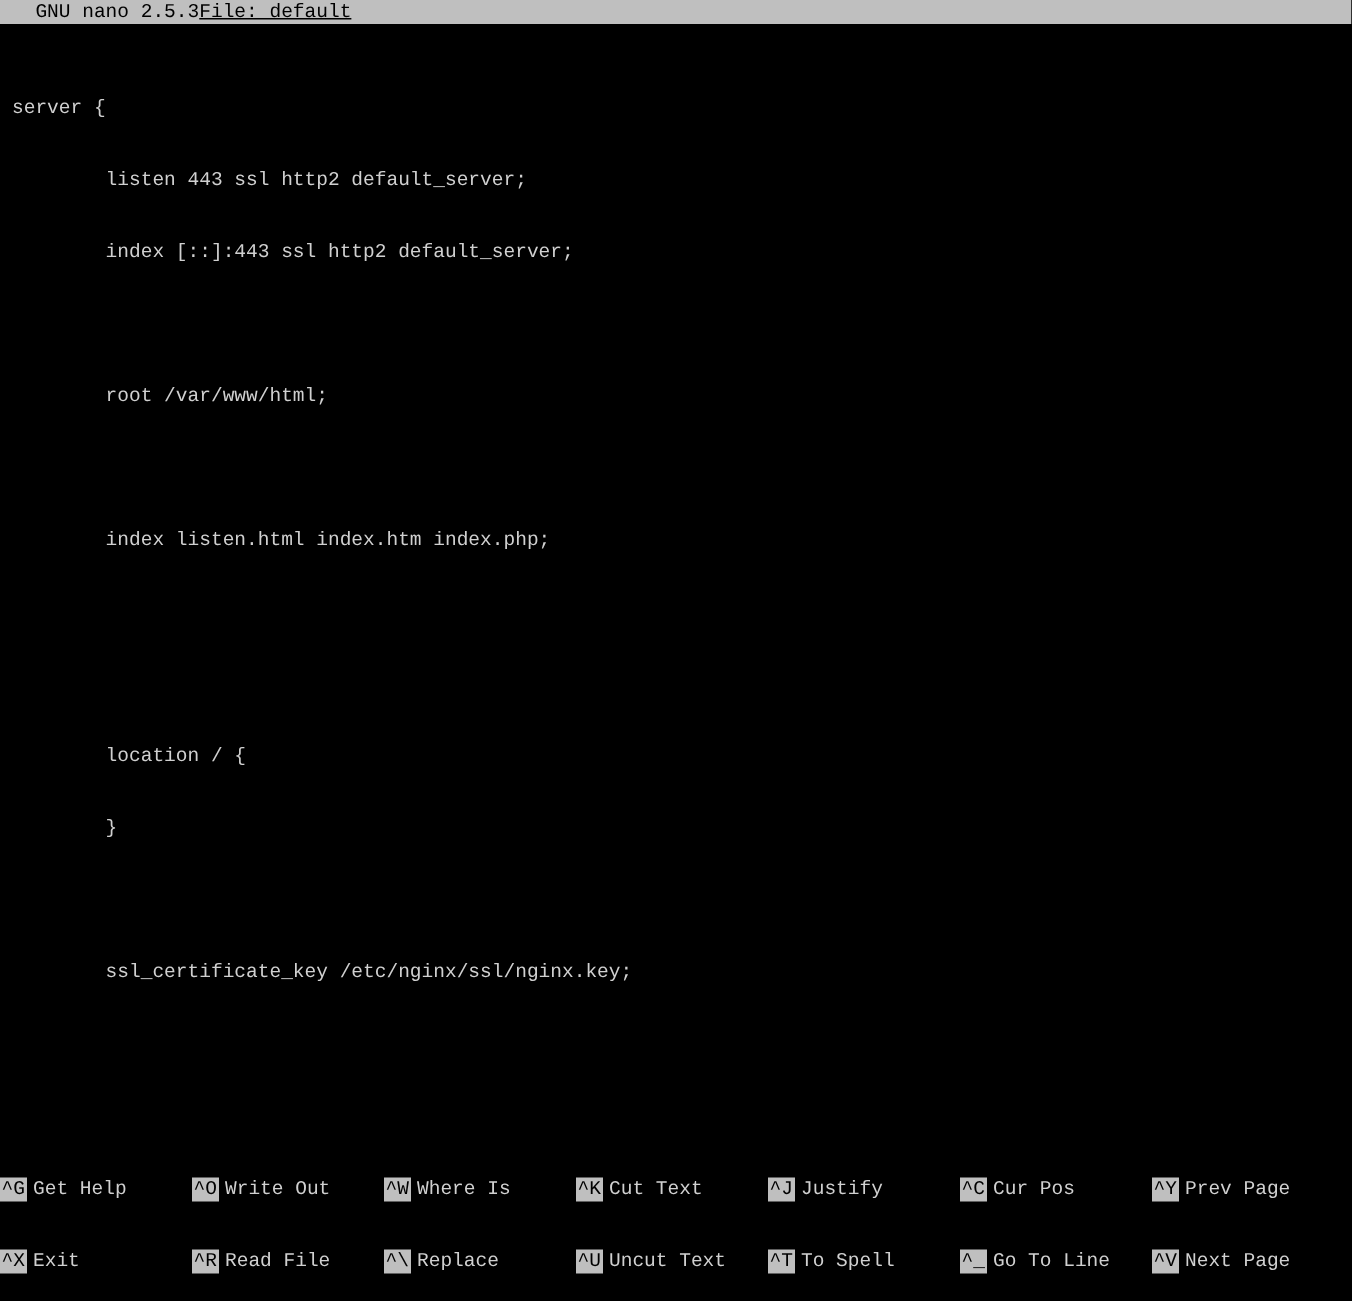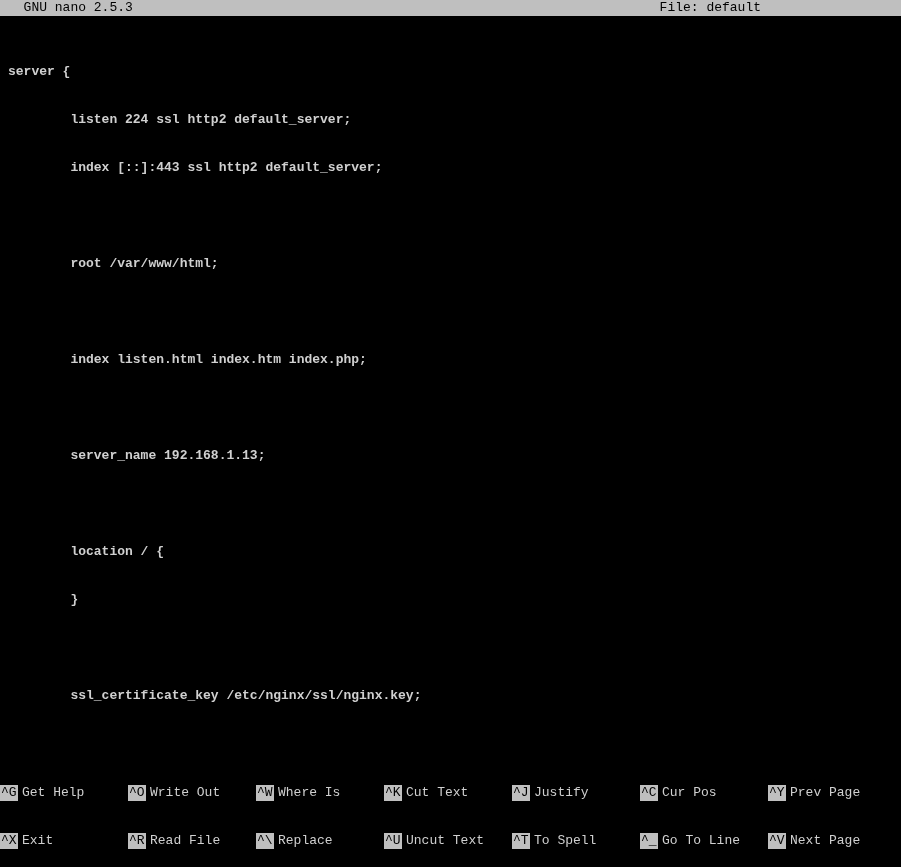--- a/index.html
+++ b/index.html
@@ -22,33 +22,33 @@
     display: flex;
     white-space: pre;
     font-weight: normal;
   }
   .titlebar .left {
     padding-left: 8px;
     text-align: right;
   }
   .titlebar .center {
     flex: 1;
-    text-align: right;
+    text-align: left;
+    text-decoration: underline;
   }
   .editor {
     white-space: pre;
     padding: 0;
     margin: 0;
     color: #d0d0d0;
     padding-top: 16px;
   }
   .editor .line {
     height: 16px;
     padding-left: 8px;
-    font-weight: bold;
   }
   .footer {
     position: absolute;
     bottom: 0;
     left: 0;
     width: 901px;
     color: #d0d0d0;
     white-space: pre;
     padding-left: 0px;
     padding-bottom: 2px;
@@ -75,28 +75,27 @@
 <body>
 
 <div class="titlebar">
   <span class="left">  GNU nano 2.5.3</span>
   <span class="center">File: default</span>
   <span style="width:140px"></span>
 </div>
 
 <div class="editor">
   <div class="line">server {</div>
-  <div class="line">        listen 224 ssl http2 default_server;</div>
+  <div class="line">        listen 443 ssl http2 default_server;</div>
   <div class="line">        index [::]:443 ssl http2 default_server;</div>
   <div class="line"></div>
   <div class="line">        root /var/www/html;</div>
   <div class="line"></div>
   <div class="line">        index listen.html index.htm index.php;</div>
   <div class="line"></div>
-  <div class="line">        server_name 192.168.1.13;</div>
   <div class="line"></div>
   <div class="line">        location / {</div>
   <div class="line">        }</div>
   <div class="line"></div>
   <div class="line">        ssl_certificate_key /etc/nginx/ssl/nginx.key;</div>
   <div class="line"></div>
   
   
   
   

